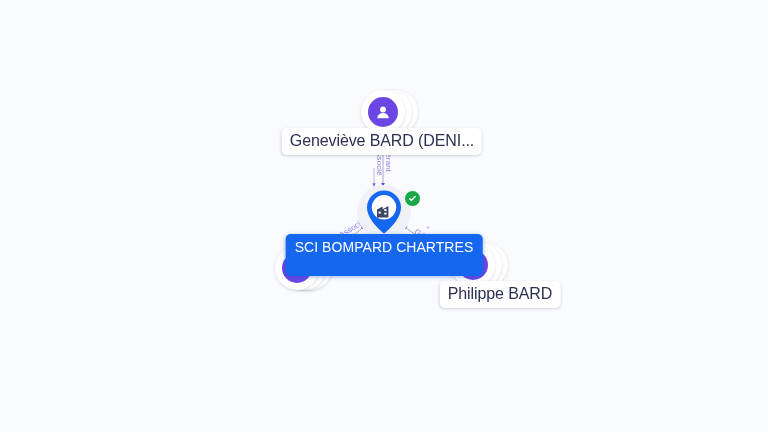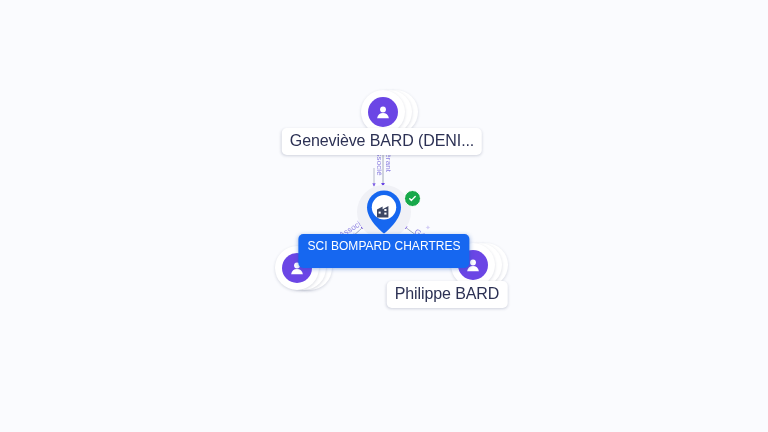--- a/index.html
+++ b/index.html
@@ -84,24 +84,24 @@
     border-radius: 5px;
     white-space: nowrap;
     box-shadow: 0 1px 3px rgba(40,50,90,0.20);
   }
 
   .company-label {
     position: absolute;
     transform: translateX(-50%);
     background: #1667f0;
     color: #ffffff;
-    font-size: 12px;
+    font-size: 14px;
     line-height: 1;
     letter-spacing: 0.05px;
-    padding: 6px 9px 16px 9px;
+    padding: 6px 9px 22px 9px;
     border-radius: 5px;
     white-space: nowrap;
     box-shadow: 0 1px 4px rgba(22,80,190,0.40);
     z-index: 6;
   }
 
   
   .company-node {
     position: absolute;
     width: 0;
@@ -263,15 +263,15 @@
       <div class="ring s2"></div>
       <div class="ring s1"></div>
       <div class="avatar-circle">
         <svg viewBox="0 0 22 22" width="18" height="18">
           <circle cx="11" cy="8" r="3.6" fill="#ffffff"></circle>
           <path d="M3.8 18.6 C4.4 14.3 7.4 12.2 11 12.2 C14.6 12.2 17.6 14.3 18.2 18.6 Z" fill="#ffffff"></path>
         </svg>
       </div>
     </div>
   </div>
-  <div class="node-label" style="left:447px; top:281px;">Philippe BARD</div>
+  <div class="node-label" style="left:500px; top:281px;">Philippe BARD</div>
 
 </div>
 
 </body></html>

